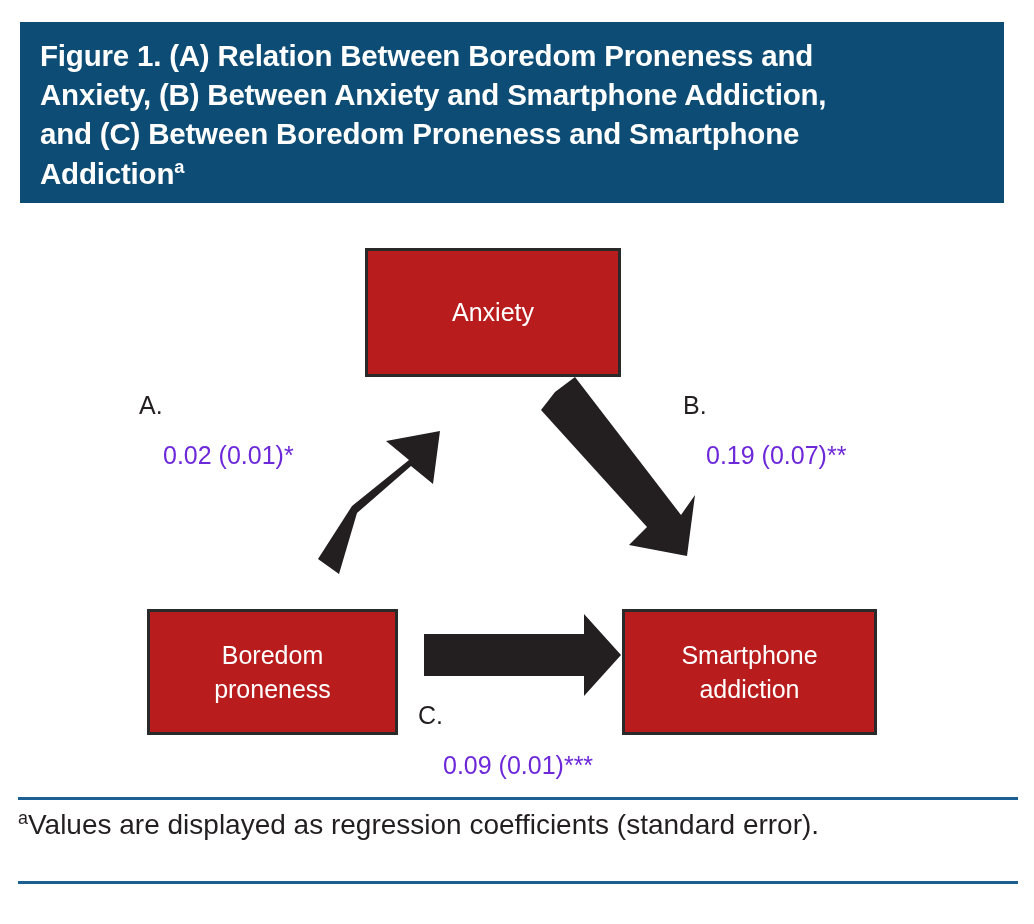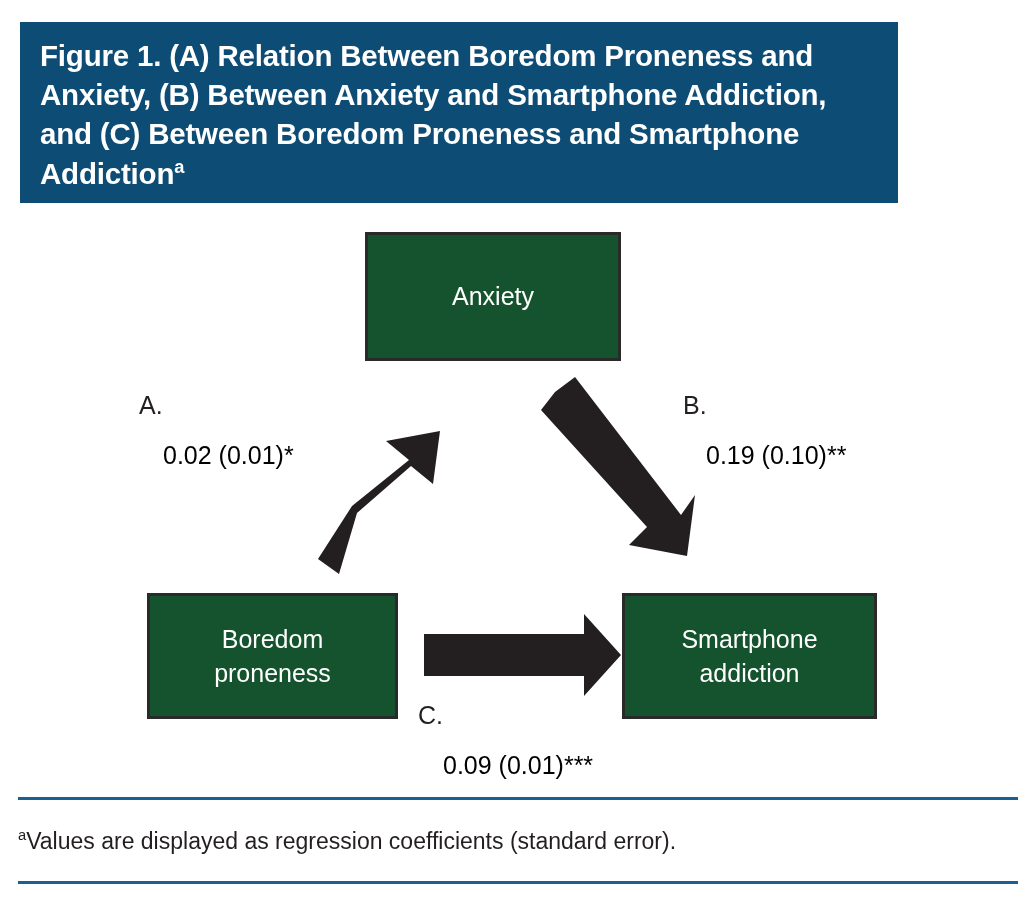--- a/index.html
+++ b/index.html
@@ -17,21 +17,21 @@
     height: 924px;
     background: #ffffff;
     overflow: hidden;
   }
 
   
   #title-banner {
     position: absolute;
     left: 20px;
     top: 22px;
-    width: 878px;
+    width: 984px;
     height: 181px;
     background: #0d4c74;
     box-sizing: border-box;
     padding: 14px 22px 0 20px;
   }
   #title-text {
     color: #ffffff;
     font-size: 29.5px;
     font-weight: bold;
     line-height: 1.33;
@@ -40,27 +40,28 @@
   }
   #title-text .sup {
     font-size: 0.62em;
     vertical-align: super;
     font-weight: bold;
   }
 
   
   .node-box {
     position: absolute;
-    background: #14532d;
+    background: #b91c1c;
     border: 3px solid #2a2a2a;
     box-sizing: border-box;
     display: flex;
     align-items: center;
     justify-content: center;
     text-align: center;
+    margin-top: 16px;
   }
   .node-label {
     color: #ffffff;
     font-size: 25px;
     line-height: 1.38;
     white-space: pre-line;
   }
 
   #box-anxiety {
     left: 365px;
@@ -93,21 +94,21 @@
 
   
   .path-letter {
     position: absolute;
     color: #231f20;
     font-size: 25px;
     line-height: 1;
   }
   .path-coef {
     position: absolute;
-    color: #000000;
+    color: #6d28d9;
     font-size: 25px;
     line-height: 1;
     white-space: nowrap;
   }
   #label-a-letter { left: 139px; top: 393px; }
   #label-a-coef   { left: 163px; top: 443px; }
   #label-b-letter { left: 683px; top: 393px; }
   #label-b-coef   { left: 706px; top: 443px; }
   #label-c-letter { left: 418px; top: 703px; }
   #label-c-coef   { left: 443px; top: 753px; }
@@ -125,24 +126,24 @@
     position: absolute;
     left: 18px;
     top: 881px;
     width: 1000px;
     height: 3px;
     background: #1c5f93;
   }
   #footnote {
     position: absolute;
     left: 18px;
-    top: 825px;
+    top: 806px;
     width: 1000px;
     color: #231f20;
-    font-size: 23px;
+    font-size: 28px;
     line-height: 1.37;
   }
   #footnote .sup {
     font-size: 0.64em;
     vertical-align: super;
   }
   #footnote .fn-line {
     display: block;
     white-space: pre;
   }
@@ -180,21 +181,21 @@
 
   <div class="node-box" id="box-boredom">
     <span class="node-label">Boredom
 proneness</span>
   </div>
 
   <div class="path-letter" id="label-a-letter">A.</div>
   <div class="path-coef" id="label-a-coef">0.02 (0.01)*</div>
 
   <div class="path-letter" id="label-b-letter">B.</div>
-  <div class="path-coef" id="label-b-coef">0.19 (0.10)**</div>
+  <div class="path-coef" id="label-b-coef">0.19 (0.07)**</div>
 
   <div class="path-letter" id="label-c-letter">C.</div>
   <div class="path-coef" id="label-c-coef">0.09 (0.01)***</div>
 
   <div id="rule-top"></div>
   <div id="footnote">
     <span class="fn-line"><span class="sup">a</span><span>Values are displayed as regression coefficients (standard error).</span></span>
   </div>
   <div id="rule-bottom"></div>
 

